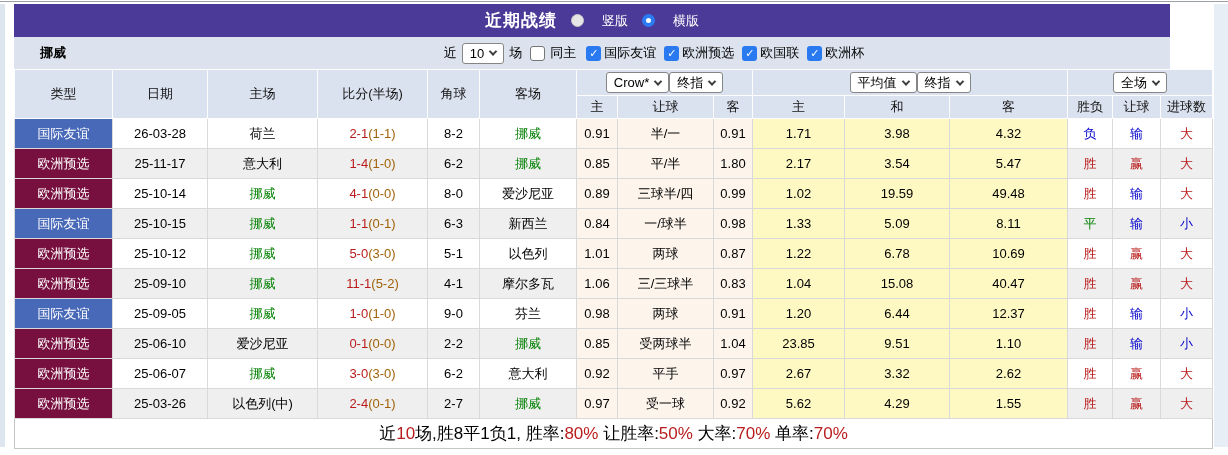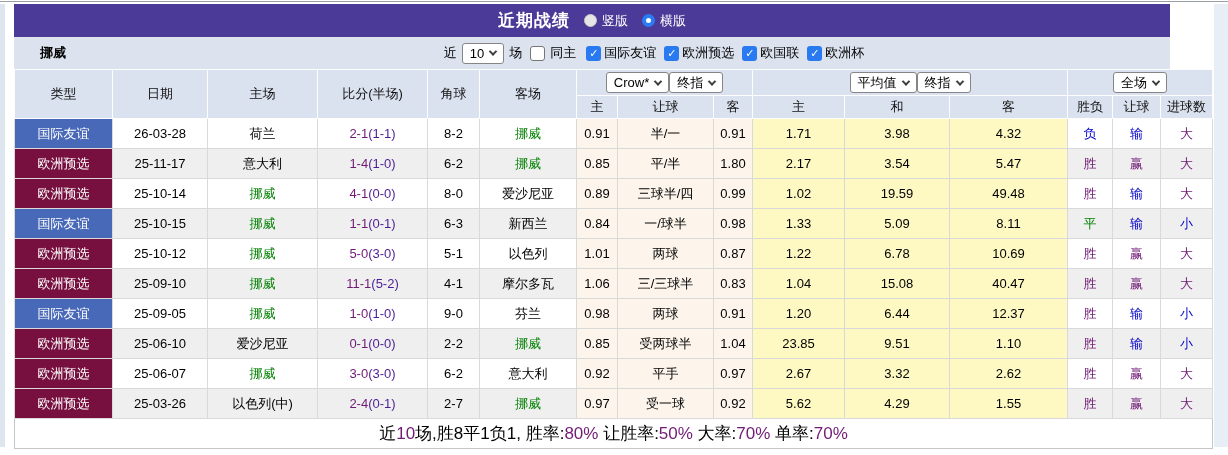--- a/index.html
+++ b/index.html
@@ -9,21 +9,21 @@
   .side-strip.left { left: 0; width: 5px; }
   .side-strip.right { right: 0; width: 14px; background: #e8eef5; }
   .top-line { position: absolute; top: 1px; left: 0; width: 1228px; height: 1px; background: #9aa0a6; }
 
   .page { position: absolute; top: 4px; left: 14px; width: 1156px; }
 
   
   .titlebar { height: 33px; background: #4b3a97; display: flex; align-items: center;
     justify-content: center; gap: 14px; color: #fff; }
   .titlebar .title { font-size: 17px; font-weight: bold; letter-spacing: 1px; }
-  .radio-opt { display: inline-flex; align-items: center; gap: 5px; font-size: 13px; cursor: pointer; }
+  .radio-opt { display: inline-flex; align-items: center; gap: 18px; font-size: 13px; cursor: pointer; }
   .radio { width: 13px; height: 13px; border-radius: 50%; display: inline-block; }
   .radio.unchecked { background: #e6e6e6; border: 1px solid #c9c9c9; }
   .radio.checked { background: #fff; border: 4px solid #2b7bf3; }
 
   
   .filterbar { height: 32px; background: #dce3ee; display: flex; align-items: center;
     font-size: 13px; color: #000; position: relative; }
   .filterbar .team { position: absolute; left: 26px; font-weight: bold; font-size: 13px; }
   .filterbar .controls { display: flex; align-items: center; gap: 2px; margin: 0 auto;
     transform: translateX(62px); }
@@ -45,22 +45,22 @@
   thead th { background: #dbe2ef; border: 1px solid #fdfdfd; font-weight: normal; color: #111;
     height: 23px; text-align: center; }
   thead tr.group-row th { height: 26px; }
   tbody td { border: 1px solid #d9d9d9; height: 30px; text-align: center; color: #000;
     background: #fff; overflow: hidden; white-space: nowrap; }
   tbody tr.even td { background: #efefef; }
   td.cream, tr.even td.cream { background: #fdf5ec; }
   td.lblue, tr.even td.lblue { background: #fef9c3; }
   td.t-blue, tr.even td.t-blue { background: #4868b8; color: #fff; }
   td.t-maroon, tr.even td.t-maroon { background: #77103f; color: #fff; }
-  .c-red { color: #701a75; } .c-blue { color: #0000cc; } .c-green { color: #008000; }
-  .half { color: #4c1d95; }
+  .c-red { color: #b91c1c; } .c-blue { color: #0000cc; } .c-green { color: #008000; }
+  .half { color: #a16207; }
   tfoot td { background: #fff; border: 1px solid #c6c6c6; border-top: 1px solid #d9d9d9;
     height: 30px; text-align: center; font-size: 17px; color: #000; }
   .selwrap { display: flex; align-items: center; justify-content: center; gap: 0; }
 </style>
 </head>
 <body>
 
 <div class="top-line"></div>
 <div class="side-strip left"></div>
 <div class="side-strip right"></div>

